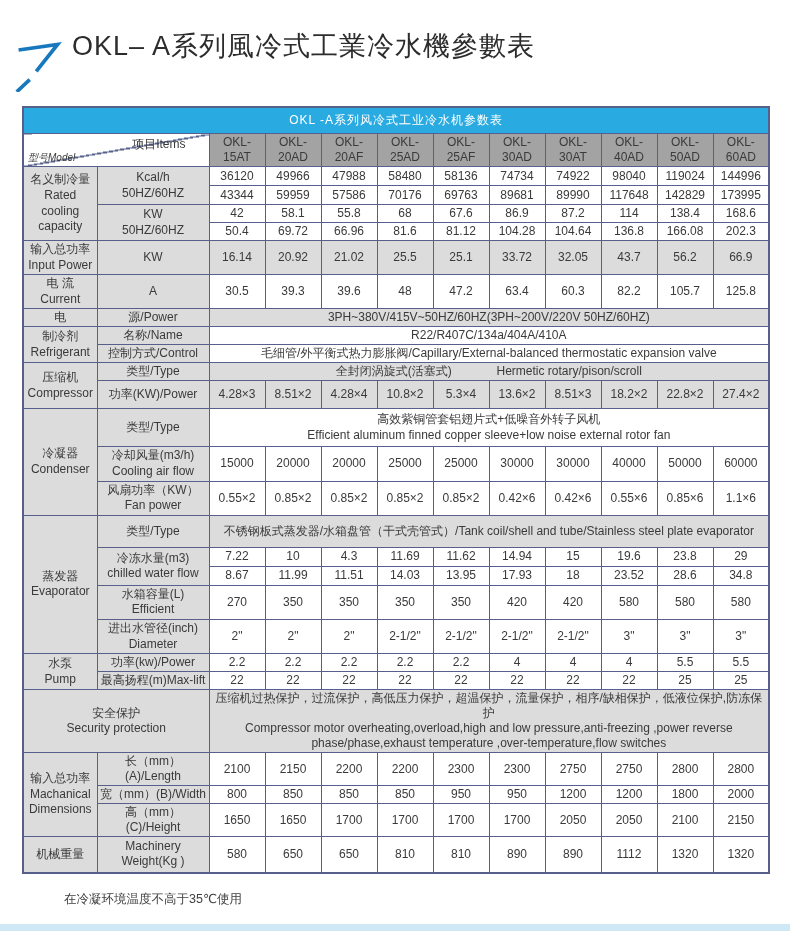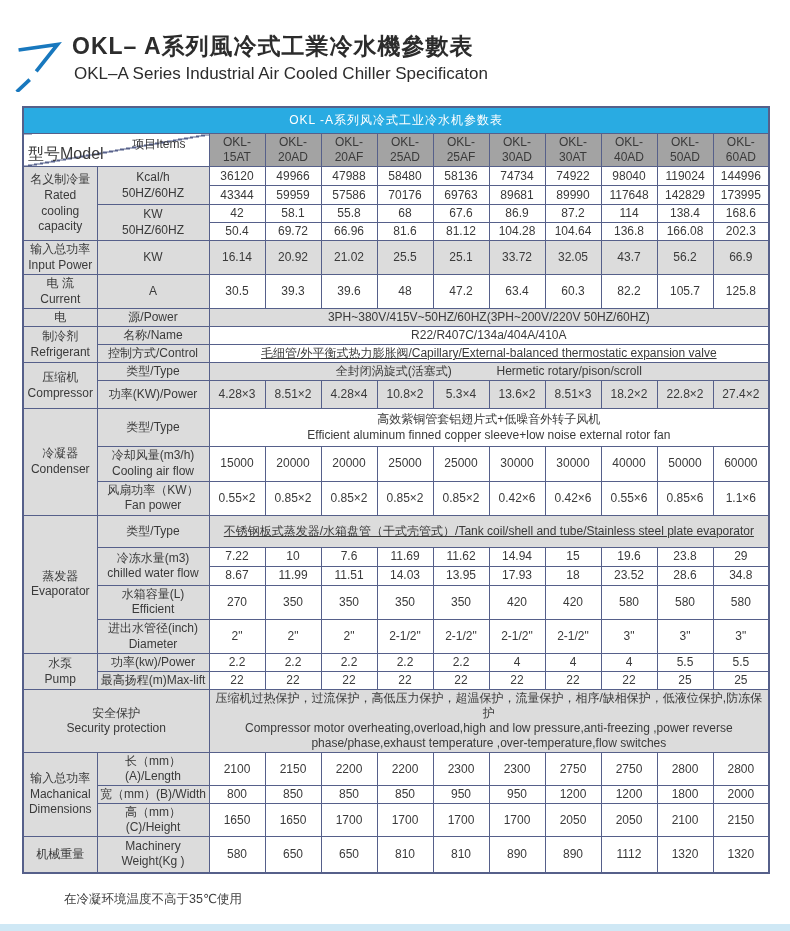--- a/index.html
+++ b/index.html
@@ -3,61 +3,60 @@
 <meta charset="utf-8">
 <style>
   html,body{margin:0;padding:0;}
   body{
     width:790px;height:931px;background:#ffffff;position:relative;overflow:hidden;
     font-family:"Liberation Sans","DejaVu Sans",sans-serif;color:#333;
   }
   
   .page-header{position:relative;padding:30px 0 10px 0;height:62px;}
   .logo{position:absolute;left:13px;top:34px;width:52px;height:58px;}
-  .title-zh{margin-left:72px;font-size:23px;font-weight:700;color:#2c2c2c;letter-spacing:1px;line-height:32px;}
+  .title-zh{margin-left:72px;font-size:27px;font-weight:400;color:#2c2c2c;letter-spacing:1px;line-height:32px;}
   .title-en{margin-left:74px;font-size:17px;font-weight:500;color:#2c2c2c;line-height:24px;}
   
   table.spec{
     border-collapse:collapse;table-layout:fixed;width:746px;margin:4px 0 0 22px;
     border:2px solid #56608a;color:#3a3a3a;
   }
   table.spec td,table.spec th{
     border:1px solid #56608a;font-size:12px;font-weight:400;text-align:center;
     vertical-align:middle;padding:1px 2px;line-height:1.25;word-wrap:break-word;
   }
   .caption-bar td{background:#29abe2;color:#ffffff;font-size:16px;font-weight:500;height:23px;letter-spacing:1px;margin-top:32px;}
   .g{background:#dcdcdc;}
   tr.grayrow td{background:#dcdcdc;}
   .corner{position:relative;height:100%;padding:0;background:
     linear-gradient(to bottom right,transparent calc(50% - 0.8px),#56608a calc(50% - 0.8px),#56608a calc(50% + 0.8px),transparent calc(50% + 0.8px));}
-  .corner .c-model{position:absolute;left:4px;bottom:2px;font-size:16px;}
+  .corner .c-model{position:absolute;left:4px;bottom:2px;font-size:10px;font-style:italic;}
   .corner .c-items{position:absolute;right:23px;top:3px;font-size:12px;}
   th.model{background:#a3a3a3;font-size:12.5px;line-height:1.15;}
   .h17{height:17px}.h18{height:18px}.h19{height:19px}.h28{height:28px}.h30{height:30px}
   .h32{height:32px}.h36{height:36px}.h38{height:38px}.h50{height:50px}
   .small{font-size:11px;}
-  .nowrap{white-space:nowrap;overflow:hidden;text-decoration:underline;}
+  .nowrap{white-space:nowrap;overflow:hidden;}
   .two-line div{line-height:1.3;}
   
   .notes{margin:16px 0 0 28px;font-size:12.5px;color:#3f3f3f;line-height:18px;}
   .notes .n0{padding-left:10px;}
   .notes .n1{padding-left:30px;}
   .notes .n2,.notes .n3,.notes .n4{padding-left:36px;}
   .bottom-bar{position:absolute;left:0;bottom:0;width:790px;height:7px;background:#cfe8f5;}
 </style>
 </head>
 <body>
 
 <div class="page-header">
   <svg class="logo" viewBox="0 0 56 62">
     <polyline points="6,17 48,11 25,40" fill="none" stroke="#1878be" stroke-width="4"></polyline>
     <line x1="18" y1="49" x2="4" y2="62" stroke="#1878be" stroke-width="4"></line>
   </svg>
   <div class="title-zh">OKL– A系列風冷式工業冷水機參數表</div>
-  <div class="title-en">OKL–A Series Industrial Air Cooled Chiller Specificaton</div>
 </div>
 
 <table class="spec">
   <colgroup>
     <col style="width:74px">
       <col style="width:112px">
     <col span="10" style="width:56px">
   </colgroup>
   <tbody>
   <tr class="caption-bar">
@@ -275,21 +274,21 @@
     <td>类型/Type</td>
     <td colspan="10" class="small nowrap">不锈钢板式蒸发器/水箱盘管（干式壳管式）/Tank coil/shell and tube/Stainless steel plate evaporator</td>
   </tr>
   <tr class="h19">
     <td rowspan="2" class="g two-line">
       <div>冷冻水量(m3)</div>
       <div>chilled water flow</div>
     </td>
   <td>7.22</td>
         <td>10</td>
-        <td>7.6</td>
+        <td>4.3</td>
         <td>11.69</td>
         <td>11.62</td>
         <td>14.94</td>
         <td>15</td>
         <td>19.6</td>
         <td>23.8</td>
         <td>29</td>
       </tr>
   <tr class="h19">
         <td>8.67</td>

